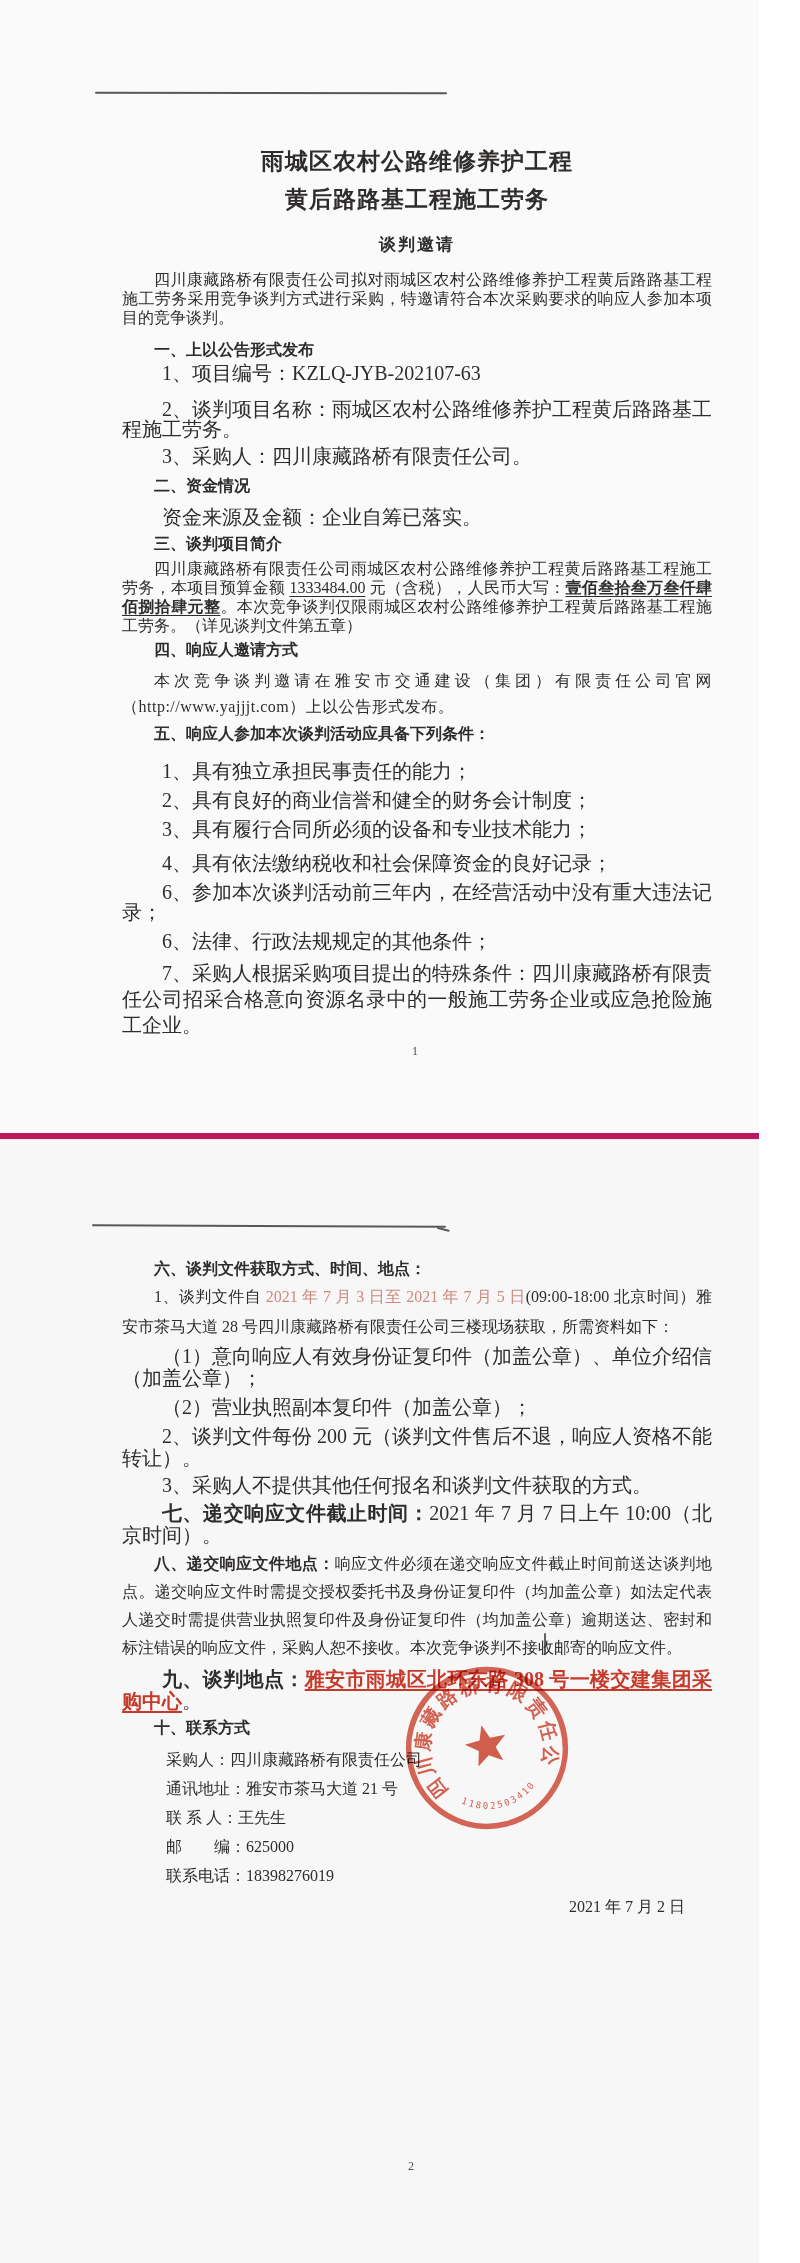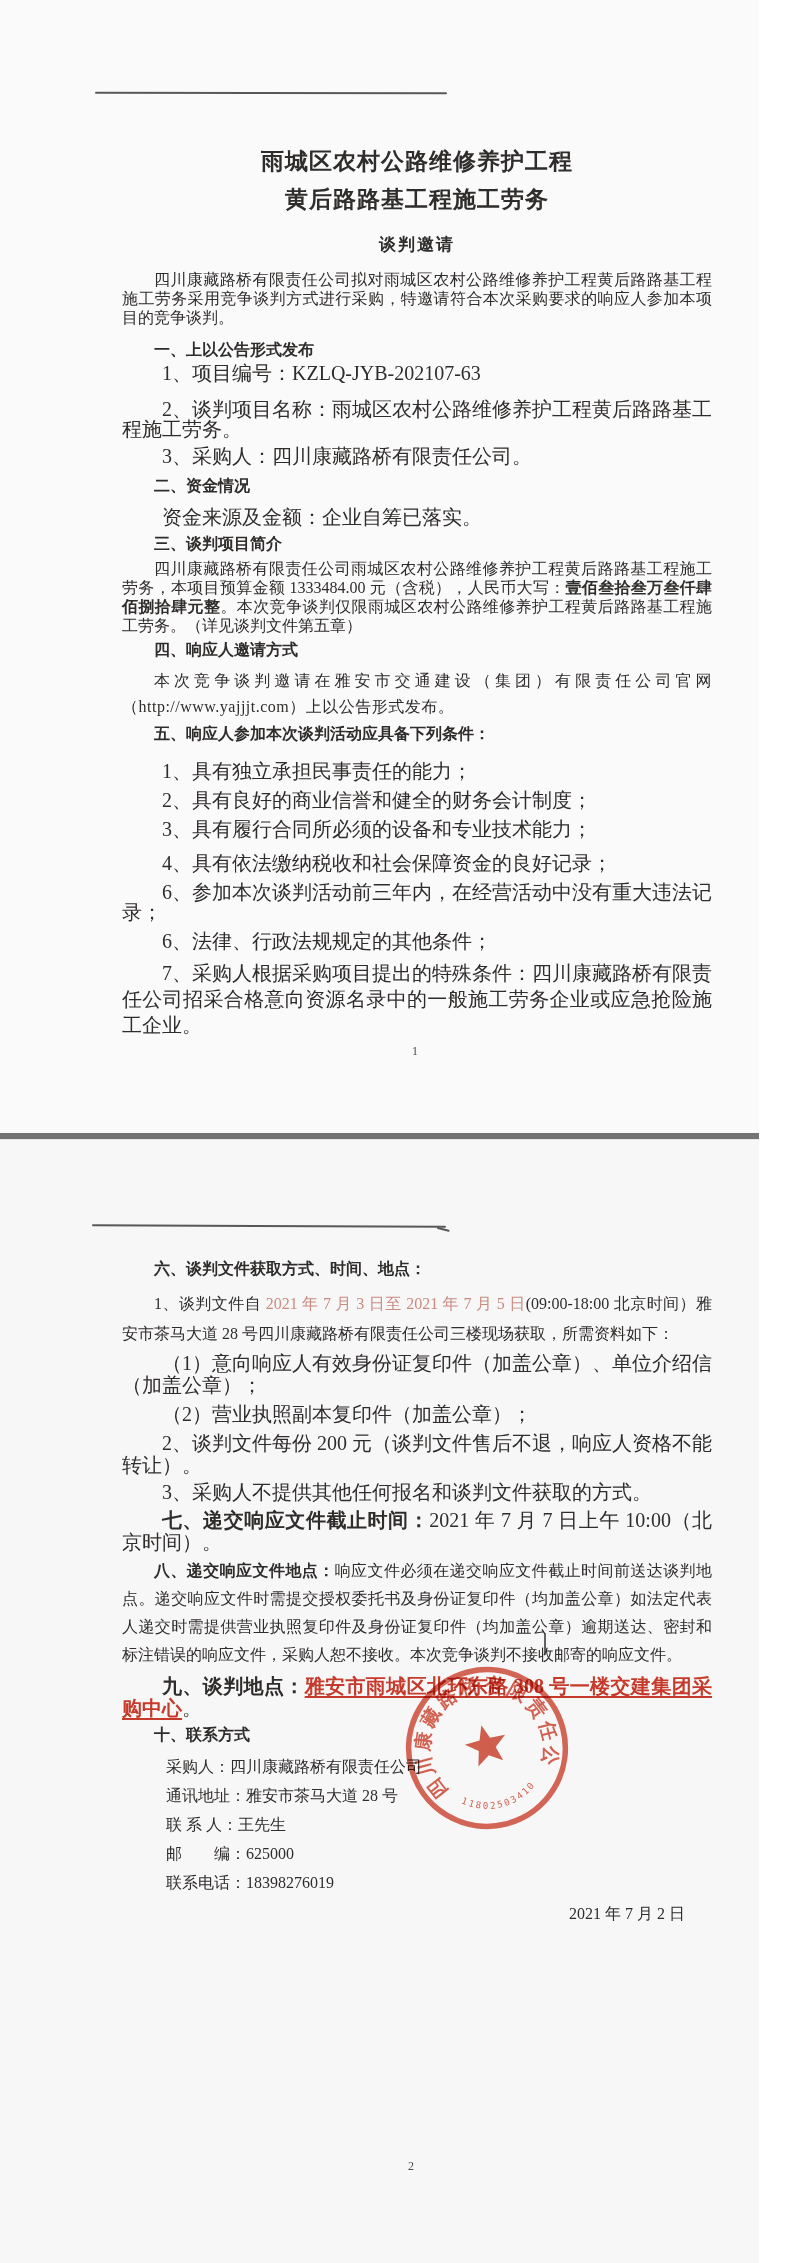--- a/index.html
+++ b/index.html
@@ -1,17 +1,17 @@
 <!DOCTYPE html>
 <html><head>
 <meta charset="utf-8">
 <style>
   html, body { margin:0; padding:0; background:#ffffff; }
   .canvas {
-    position:relative; width:759px; height:2263px; background:#737373;
+    position:relative; width:759px; height:2263px; background:#be185d;
     font-family:"Liberation Serif","DejaVu Serif",serif; color:#2f2d2b;
     overflow:hidden;
   }
   .page { position:absolute; left:0; width:800px; box-sizing:border-box;
           padding-left:122px; padding-right:88px; }
   .page1 { top:0; height:1133px; background:#fbfafb; }
   .page2 { top:1139px; height:1124px; background:#f8f7f8;
            box-shadow:inset 0 1px 0 #e9e7e9; }
 
   .scanline { position:absolute; height:2px; background:#585858; border-radius:1px; }
@@ -26,21 +26,21 @@
            letter-spacing:1px; }
   .subtitle { text-align:center; font-weight:bold; font-size:17px; line-height:24px;
               letter-spacing:2px; }
   .para { font-size:16px; line-height:19px; text-align:justify; text-indent:2em; }
   .head { font-weight:bold; font-size:16px; line-height:20px; text-indent:2em; }
   .item { font-size:20px; line-height:20px; text-indent:2em; text-align:justify; }
   .loose  { line-height:26px; }
   .loose2 { line-height:28px; }
   .loose3 { line-height:30px; }
 
-  .u   { text-underline-offset:3px; }
+  .u   { text-decoration:underline; text-underline-offset:3px; }
   .b   { font-weight:bold; }
   .red-dates { color:#c98b80; }
   .red-loc   { color:#c53a2a; font-weight:bold; text-decoration:underline;
                text-underline-offset:3px; }
 
   .contact { font-size:16px; line-height:29px; margin-left:44px; }
   .dateline { font-size:16px; line-height:22px; text-align:right; padding-right:27px; }
 
   .pagenum { position:absolute; font-size:12px; color:#4c4c4c;
              font-family:"Liberation Serif","DejaVu Serif",serif; }
@@ -90,36 +90,36 @@
     <p class="item" style="margin-top:9px;">6、法律、行政法规规定的其他条件；</p>
     <p class="item loose" style="margin-top:9px;">7、采购人根据采购项目提出的特殊条件：四川康藏路桥有限责任公司招采合格意向资源名录中的一般施工劳务企业或应急抢险施工企业。</p>
 
     <span class="pagenum p1">1</span>
   </div>
 
   <div class="page page2">
     <div class="scanline p2 hooked"></div>
 
     <p class="head" style="margin-top:119px; line-height:22px;">六、谈判文件获取方式、时间、地点：</p>
-    <p class="para loose3" style="margin-top:9px;"><span>1、谈判文件自 </span><span class="red-dates">2021 年 7 月 3 日至 2021 年 7 月 5 日</span><span>(09:00-18:00 北京时间）雅安市茶马大道 28 号四川康藏路桥有限责任公司三楼现场获取，所需资料如下：</span></p>
+    <p class="para loose3" style="margin-top:2px;"><span>1、谈判文件自 </span><span class="red-dates">2021 年 7 月 3 日至 2021 年 7 月 5 日</span><span>(09:00-18:00 北京时间）雅安市茶马大道 28 号四川康藏路桥有限责任公司三楼现场获取，所需资料如下：</span></p>
     <p class="item" style="margin-top:3px; line-height:22px;">（1）意向响应人有效身份证复印件（加盖公章）、单位介绍信（加盖公章）；</p>
     <p class="item" style="margin-top:7px; line-height:22px;">（2）营业执照副本复印件（加盖公章）；</p>
     <p class="item" style="margin-top:7px; line-height:22px;">2、谈判文件每份 200 元（谈判文件售后不退，响应人资格不能转让）。</p>
     <p class="item" style="margin-top:5px; line-height:22px;">3、采购人不提供其他任何报名和谈判文件获取的方式。</p>
 
     <p class="item" style="margin-top:6px; line-height:22px;"><span class="b">七、递交响应文件截止时间：</span><span>2021 年 7 月 7 日上午 10:00（北京时间）。</span></p>
 
     <p class="para loose2" style="margin-top:4px;"><span class="b">八、递交响应文件地点：</span><span>响应文件必须在递交响应文件截止时间前送达谈判地点。递交响应文件时需提交授权委托书及身份证复印件（均加盖公章）如法定代表人递交时需提供营业执照复印件及身份证复印件（均加盖公章）逾期送达、密封和标注错误的响应文件，采购人恕不接收。本次竞争谈判不接收邮寄的响应文件。</span></p>
 
     <p class="item" style="margin-top:6px; line-height:22px;"><span class="b">九、谈判地点：</span><span class="red-loc">雅安市雨城区北环东路 308 号一楼交建集团采购中心</span><span>。</span></p>
 
     <p class="head" style="margin-top:5px; line-height:22px;">十、联系方式</p>
 
     <p class="contact" style="margin-top:6px;">采购人：四川康藏路桥有限责任公司</p>
-    <p class="contact">通讯地址：雅安市茶马大道 28 号</p>
+    <p class="contact">通讯地址：雅安市茶马大道 21 号</p>
     <p class="contact">联 系 人：王先生</p>
     <p class="contact">邮　　编：625000</p>
     <p class="contact">联系电话：18398276019</p>
 
     <p class="dateline" style="margin-top:6px;">2021 年 7 月 2 日</p>
 
     <div class="ink-dash"></div>
 
     <svg class="seal" viewBox="0 0 200 200" xmlns="http://www.w3.org/2000/svg">
       <circle cx="100" cy="100" r="90" fill="none" stroke="#cf4531" stroke-width="6.5" opacity="0.88"></circle>

